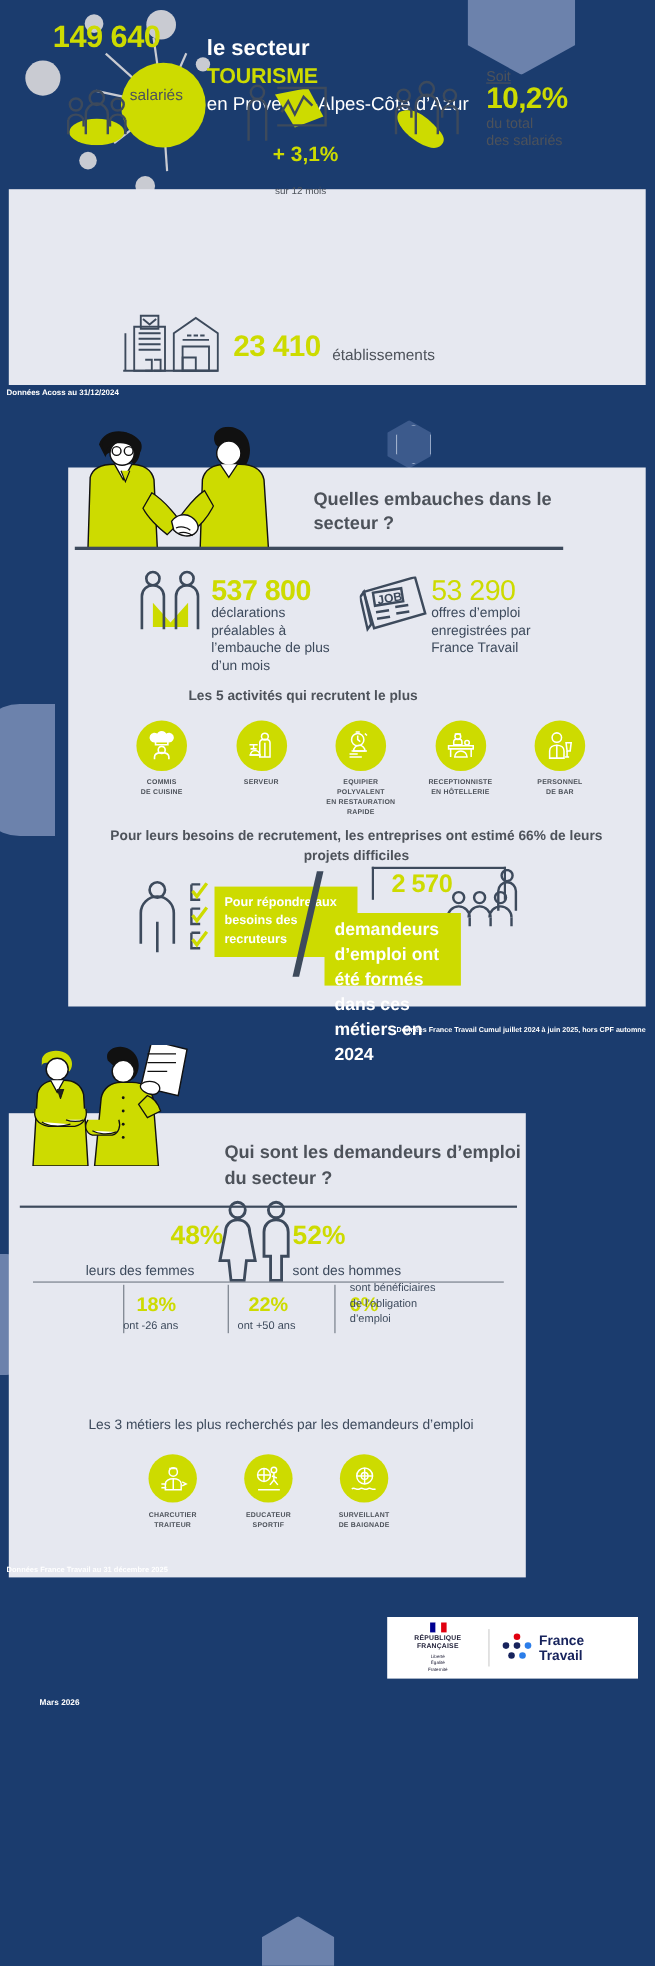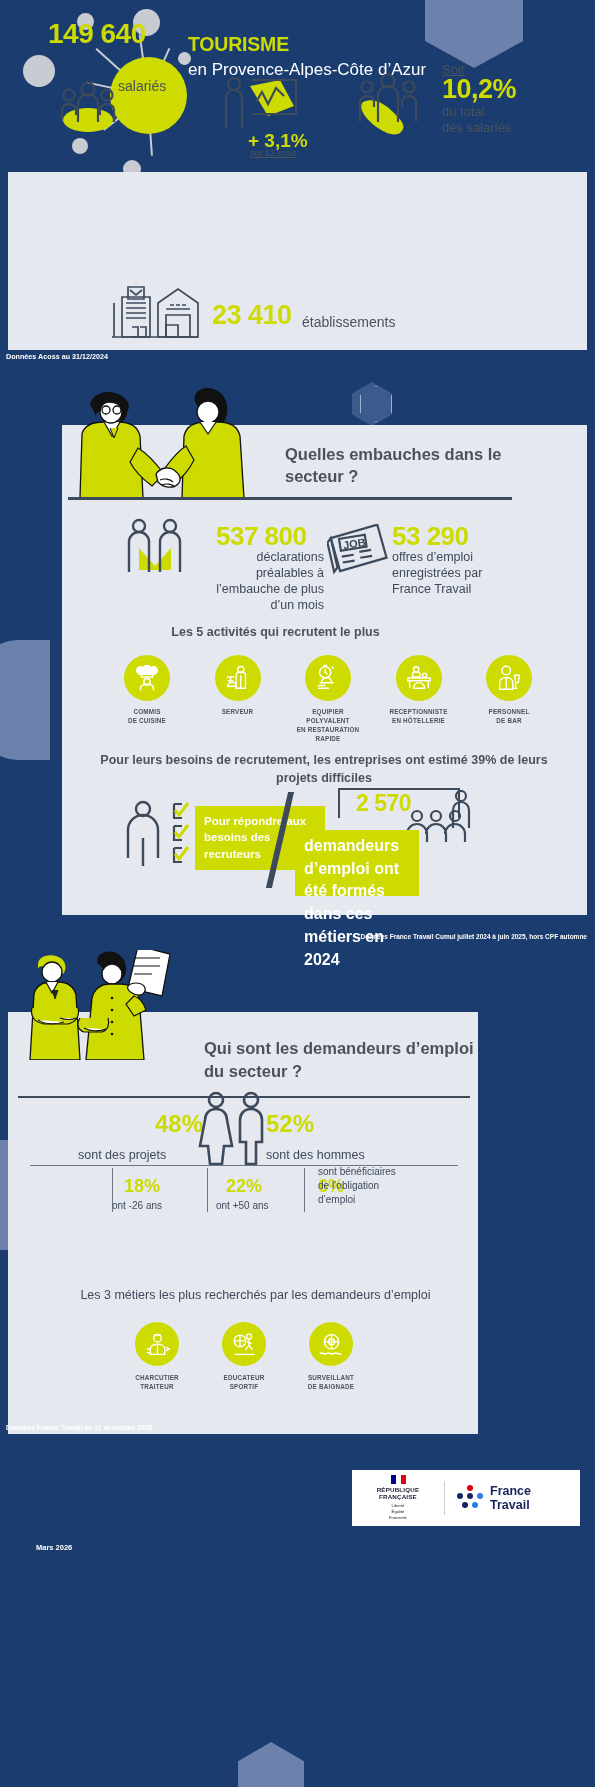--- a/index.html
+++ b/index.html
@@ -29,21 +29,21 @@
     letter-spacing:-0.2px; line-height:1.3; }
   #title-line4 { color:#ffffff; font-size:17px; line-height:1.35; margin-top:2px; }
 
   
   #sec1 { left:8px; top:172px; width:579px; height:178px; }
   #sec1-big { position:absolute; left:48px; top:18px; font-size:28px; font-weight:bold; color:#cddb00; letter-spacing:-0.5px;}
   #sec1-big-lab { position:absolute; left:118px; top:78px; font-size:14px; color:#4d525a; }
   #grp-icon { position:absolute; left:58px; top:80px; width:60px; height:52px; }
   #mid-icon { position:absolute; left:222px; top:72px; width:92px; height:70px; }
   #mid-pct { position:absolute; left:248px; top:130px; font-size:19px; font-weight:bold; color:#cddb00;}
-  #mid-sub { position:absolute; left:250px; top:148px; font-size:9px; color:#4d525a;text-decoration:underline; }
+  #mid-sub { position:absolute; left:250px; top:168px; font-size:9px; color:#4d525a; }
   #r-icon { position:absolute; left:345px; top:72px; width:86px; height:70px; }
   #r-soit { position:absolute; left:442px; top:62px; font-size:13px; color:#4d525a;text-decoration:underline; }
   #r-pct { position:absolute; left:442px; top:74px; font-size:27px; font-weight:bold; color:#cddb00; letter-spacing:-0.5px;}
   #r-l1 { position:absolute; left:442px; top:104px; font-size:13px; color:#4d525a; }
   #r-l2 { position:absolute; left:442px; top:120px; font-size:13px; color:#4d525a; }
   #bld-icon { position:absolute; left:100px; top:283px; width:108px; height:56px; }
   #etab-num { position:absolute; left:212px; top:300px; font-size:27px; font-weight:bold; color:#cddb00; letter-spacing:-0.5px;}
   #etab-lab { position:absolute; left:302px; top:314px; font-size:14px; color:#4d525a; }
   #cap1 { position:absolute; left:6px; top:352px; font-size:7.2px; font-weight:bold; color:#ffffff; }
 
@@ -53,24 +53,24 @@
   #hex2 { position:absolute; left:352px; top:382px; width:40px; height:44px; background:#3c5a8c;
     clip-path:polygon(50% 0%,100% 26%,100% 74%,50% 100%,0% 74%,0% 26%);}
   #hex2b { position:absolute; left:360px; top:386px; width:32px; height:36px;
     border:1.2px solid #9fb0cc; background:transparent;
     clip-path:polygon(50% 0%,100% 26%,100% 74%,50% 100%,0% 74%,0% 26%);}
   #sec2 { left:62px; top:425px; width:525px; height:490px; }
   #people2 { position:absolute; left:68px; top:388px; width:200px; height:110px; }
   #q1 { position:absolute; left:285px; top:443px; font-size:16.5px; font-weight:bold; color:#4d525a; line-height:1.35; width:230px;}
   #rule1 { position:absolute; left:68px; top:497px; width:444px; height:2.5px; background:#3d4a5c;}
   #dpae-icon { position:absolute; left:125px; top:518px; width:60px; height:60px;}
-  #dpae-num { position:absolute; left:192px; top:521px; font-size:26px; font-weight:bold; color:#cddb00; letter-spacing:-0.5px;margin-left:24px;}
-  #dpae-txt { position:absolute; left:204px; top:549px; font-size:12.5px; color:#3d4a5c; line-height:1.28; width:120px;text-align:right;}
+  #dpae-num { position:absolute; left:192px; top:521px; font-size:26px; font-weight:bold; color:#cddb00; letter-spacing:-0.5px;}
+  #dpae-txt { position:absolute; left:192px; top:549px; font-size:12.5px; color:#3d4a5c; line-height:1.28; width:120px;}
   #job-icon { position:absolute; left:327px; top:524px; width:62px; height:52px;}
-  #off-num { position:absolute; left:392px; top:521px; font-size:26px; font-weight:bold; color:#cddb00; letter-spacing:-0.5px;}
+  #off-num { position:absolute; left:392px; top:521px; font-size:26px; font-weight:normal; color:#cddb00; letter-spacing:-0.5px;}
   #off-txt { position:absolute; left:392px; top:549px; font-size:12.5px; color:#3d4a5c; line-height:1.28; width:125px;}
   #act-title { position:absolute; left:62px; top:625px; width:427px; text-align:center; font-size:12.5px; font-weight:bold; color:#4d525a;}
   #acts { position:absolute; left:108px; top:655px; width:440px; display:flex; justify-content:space-between;}
   .act { width:78px; text-align:center; }
   .act-circ { width:46px; height:46px; border-radius:50%; background:#cddb00; margin:0 auto 6px;
     display:flex; align-items:center; justify-content:center; }
   .act-lab { font-size:6.3px; font-weight:bold; color:#4d525a; line-height:1.45; letter-spacing:0.2px;}
   #recr-txt { position:absolute; left:84px; top:752px; width:480px; text-align:center;
     font-size:12.5px; font-weight:bold; color:#4d525a; line-height:1.4;}
   #chk-person { position:absolute; left:122px; top:800px; width:42px; height:66px;}
@@ -149,20 +149,21 @@
   <div class="net-dot" style="left:23px; top:55px; width:32px; height:32px;"></div>
   <div class="net-dot" style="left:77px; top:13px; width:17px; height:17px;"></div>
   <div class="net-dot" style="left:133px; top:9px; width:27px; height:27px;"></div>
   <div class="net-dot" style="left:178px; top:52px; width:13px; height:13px;"></div>
   <div class="net-dot" style="left:72px; top:138px; width:16px; height:16px;"></div>
   <div class="net-dot" style="left:123px; top:160px; width:18px; height:18px;"></div>
 
   <div id="sun"></div>
 
   <div id="title-block">
+    <div id="title-line1">le secteur</div>
     <div id="title-line3">TOURISME</div>
     <div id="title-line4">en Provence-Alpes-Côte d’Azur</div>
   </div>
 </div>
 
 <div class="panel" id="sec1"></div>
 
 <div id="sec1-big">149 640</div>
 <div id="sec1-big-lab">salariés</div>
 
@@ -352,21 +353,21 @@
           <path d="M5 27v-7c0-3.5 3.2-5.6 7-5.6s7 2.1 7 5.6v7z"></path>
         <path d="M12 14v13"></path>
           <path d="M21 12h5l-1 8h-3z"></path>
           <path d="M22 20v6M20 26h4"></path>
       </svg>
     </div>
     <div class="act-lab">PERSONNEL<br>DE BAR</div>
   </div>
 </div>
 
-<div id="recr-txt">Pour leurs besoins de recrutement, les entreprises ont estimé 39% de leurs projets difficiles</div>
+<div id="recr-txt">Pour leurs besoins de recrutement, les entreprises ont estimé 66% de leurs projets difficiles</div>
 
 <div id="chk-person">
   <svg viewBox="0 0 42 66" width="42" height="66" fill="none" stroke="#3d4a5c" stroke-width="2.4">
     <circle cx="21" cy="9" r="7"></circle>
       <path d="M6 30v28M36 30v28M6 30a15 15 0 0 1 30 0M21 38v28"></path>
   </svg>
 </div>
 <div id="chk-list">
   <svg viewBox="0 0 26 66" width="26" height="66" fill="none" stroke-width="2.2">
     <g stroke="#3d4a5c">
@@ -426,21 +427,21 @@
     <path d="M112 36c4-4 12-4 16 0 3 4 0 9-5 9-6 0-13-5-11-9z" fill="#fff" stroke="#111" stroke-width="1.2"></path>
     <path d="M64 68c-4 6-2 12 4 14h18c6-2 8-8 6-14" fill="#cddb00" stroke="#111" stroke-width="1.2"></path>
     <path d="M68 78c5 3 14 4 22 1" fill="#fff" stroke="#111" stroke-width="1.2"></path>
   </svg>
 </div>
 
 <div id="q2">Qui sont les demandeurs d’emploi du secteur ?</div>
 <div id="rule2"></div>
 
 <div id="pct48">48%</div>
-<div id="lab48">sont des projets</div>
+<div id="lab48">leurs des femmes</div>
 <div id="gender-icons">
   <svg viewBox="0 0 72 78" width="72" height="78" fill="none" stroke="#3d4a5c" stroke-width="2.6">
     <circle cx="18" cy="10" r="7"></circle>
     <path d="M18 19c-7 0-11 5-11 11l-5 26h8l2 18h12l2-18h8l-5-26c0-6-4-11-11-11z"></path>
     <circle cx="53" cy="10" r="7"></circle>
     <path d="M53 19c-7 0-11 5-11 11v22h6v22h10V52h6V30c0-6-4-11-11-11z"></path>
   </svg>
 </div>
 <div id="pct52">52%</div>
 <div id="lab52">sont des hommes</div>

